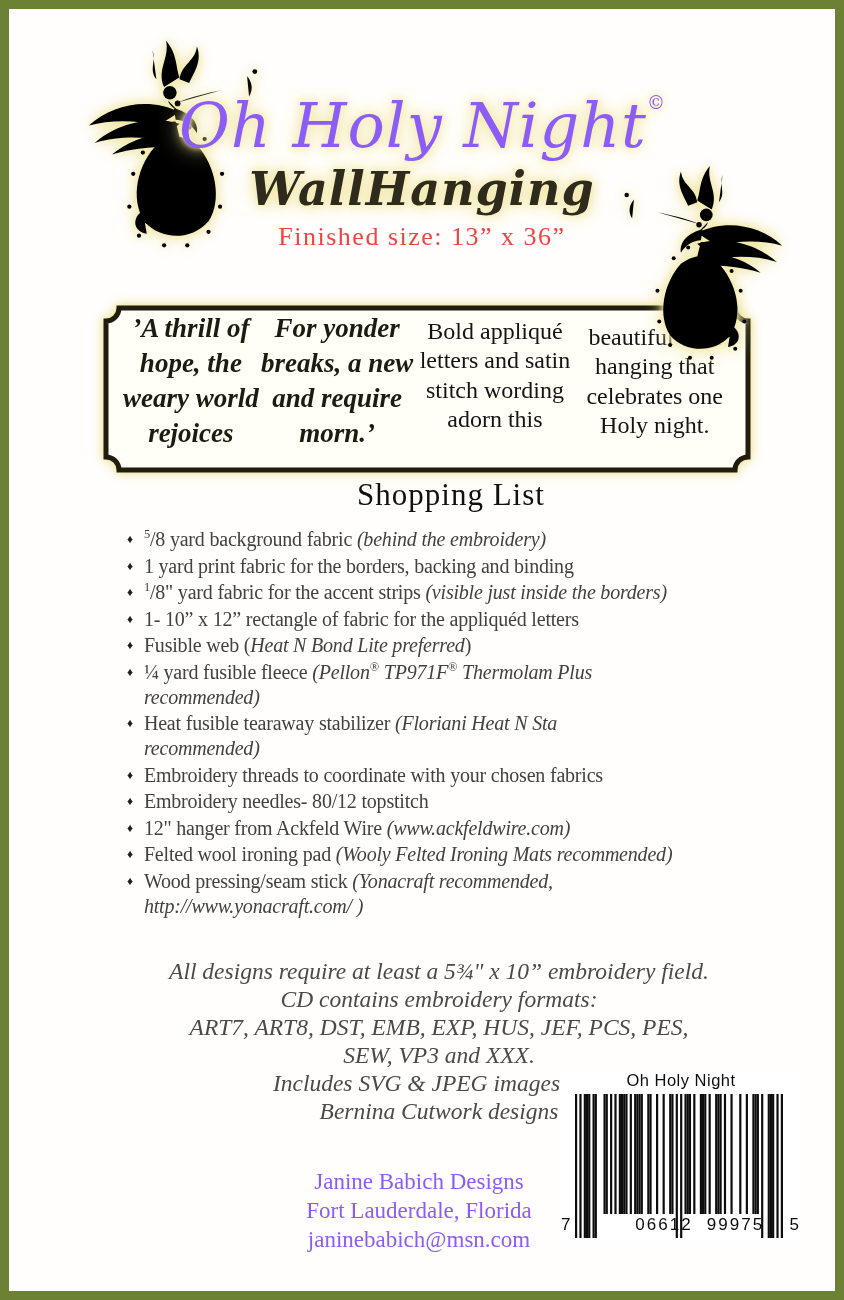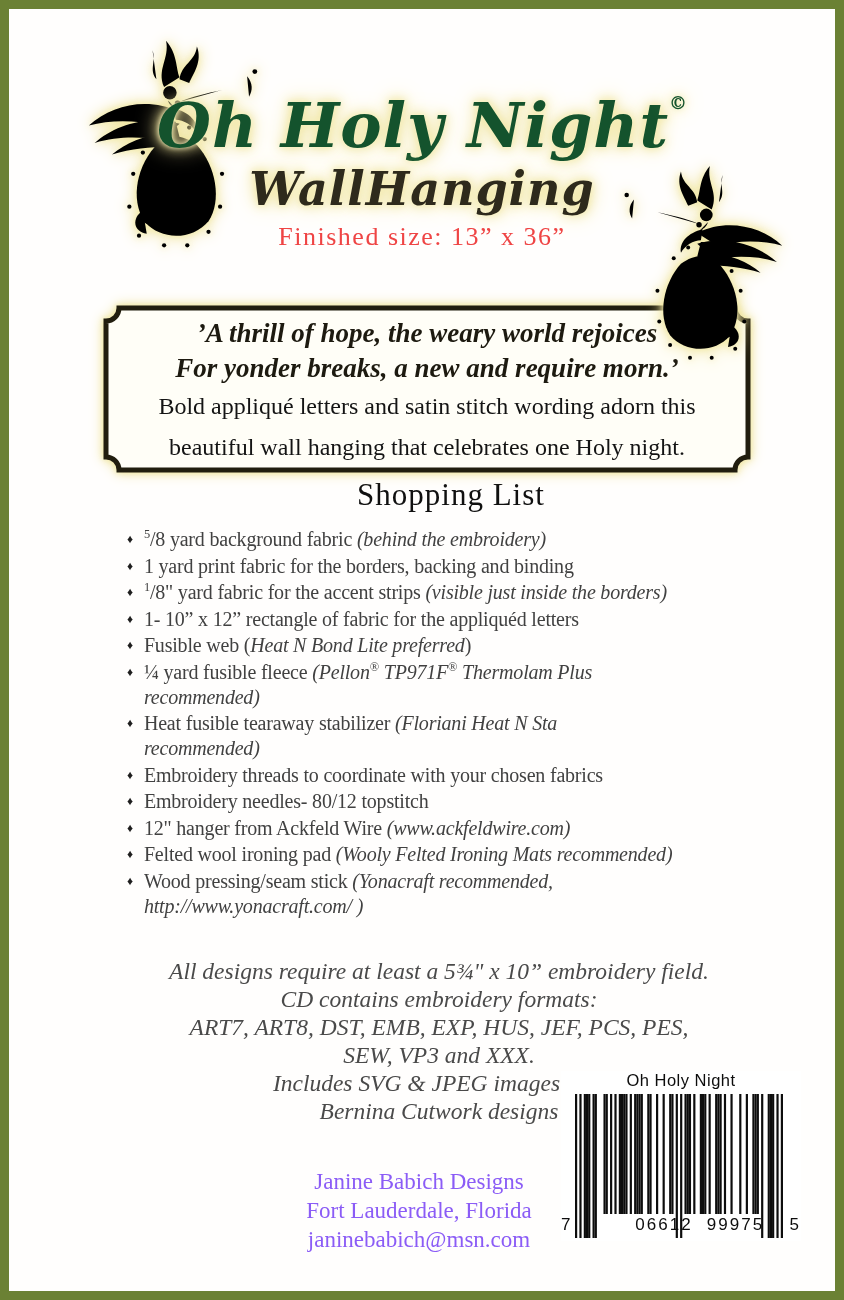--- a/index.html
+++ b/index.html
@@ -19,22 +19,22 @@
     position:absolute;
     filter:drop-shadow(0 0 3px #f3ebac) drop-shadow(0 0 7px #efe39b);
   }
   .angel-left{left:62px;top:22px;width:192px;height:222px;}
   .angel-right{left:604px;top:148px;width:192px;height:208px;transform:scaleX(-1);z-index:6;}
 
   
   .header{position:absolute;left:0;top:84px;width:100%;text-align:center;z-index:2;}
   .title{
     font-family:"DejaVu Serif", serif;
-    font-style:italic;font-weight:bold;
-    font-size:62px;line-height:1.05;color:#14532d;letter-spacing:1px;
+    font-style:italic;font-weight:normal;
+    font-size:62px;line-height:1.05;color:#8b5cf6;letter-spacing:1px;
     text-shadow:0 0 5px #f7f0bf,0 0 12px #eee294,0 0 22px #f0e6a4;
   }
   .title sup{font-size:18px;vertical-align:38px;letter-spacing:0;}
   .subtitle{
     font-family:"DejaVu Serif", serif;
     font-style:italic;font-weight:bold;
     font-size:46px;line-height:1.0;color:#2e2a1c;margin-top:8px;letter-spacing:1px;
     text-shadow:0 0 5px #f7f0bf,0 0 12px #eee294,0 0 22px #f0e6a4;
   }
   .finished{
@@ -42,21 +42,21 @@
   }
 
   
   .quote-box{position:absolute;left:94px;top:296px;width:648px;height:168px;z-index:1;}
   .quote-box svg.frame{
     position:absolute;left:0;top:0;width:100%;height:100%;
     filter:drop-shadow(0 0 3px #f0e6a0) drop-shadow(0 0 6px #f2e9ae);
   }
   .quote-inner{
     position:absolute;left:18px;top:6px;right:18px;bottom:6px;
-    display:flex;flex-direction:column;justify-content:center;text-align:center;
+    display:flex;flex-direction:row;justify-content:center;text-align:center;
   }
   .q-script{
     font-family:"Liberation Serif", serif;font-style:italic;font-weight:bold;
     font-size:27px;line-height:1.3;color:#1d1a10;
   }
   .q-body{
     font-size:24px;line-height:1.22;color:#141414;margin-top:6px;
   }
 
   

